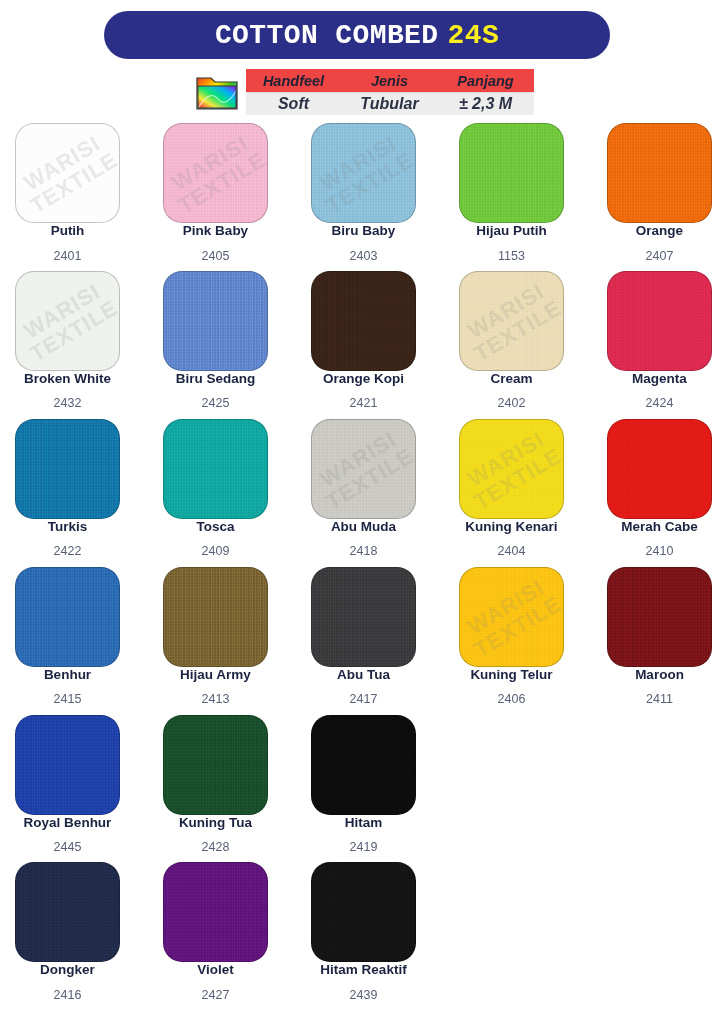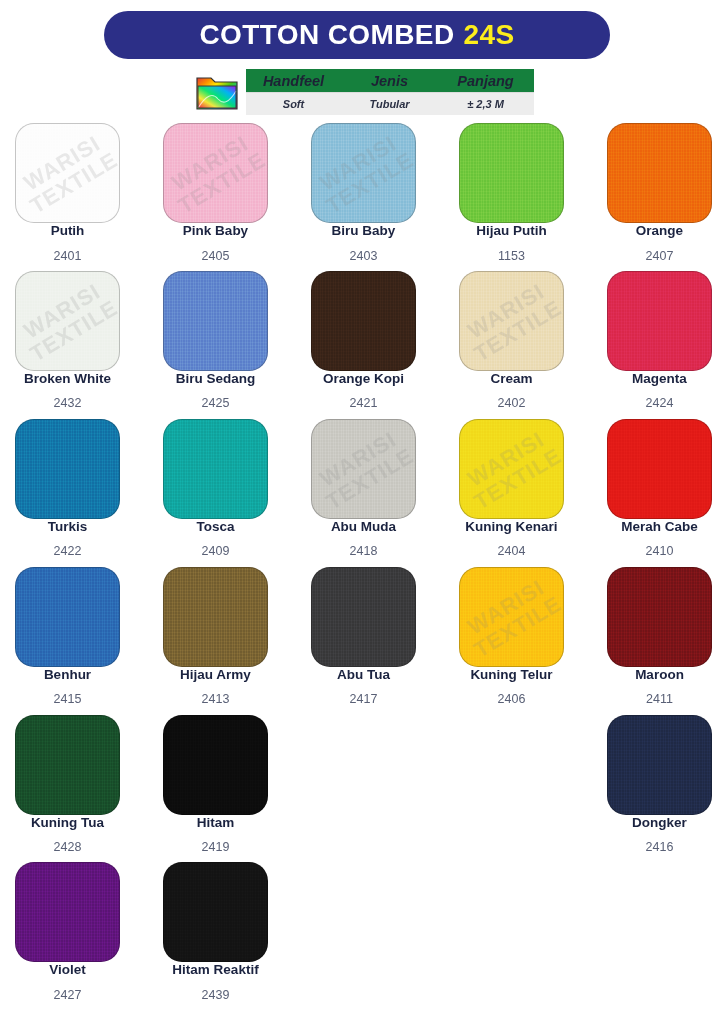--- a/index.html
+++ b/index.html
@@ -16,20 +16,21 @@
     position: relative;
     width: 727px;
     height: 1024px;
     background: #ffffff;
     padding: 0;
   }
 
   
   .title-wrap {
     padding: 11px 117px 0 104px;
+    font-family: Liberation Mono, monospace;
   }
   .title-banner {
     height: 48px;
     background: #2c2f87;
     border-radius: 24px;
     display: flex;
     align-items: center;
     justify-content: center;
     gap: 9px;
     letter-spacing: 0.5px;
@@ -72,33 +73,33 @@
     flex: 1;
     display: flex;
     flex-direction: column;
   }
   .spec-row {
     display: flex;
     align-items: center;
     height: 23px;
     background: #f1f1f1;
   }
-  .spec-row.r1 { background: #15803d; justify-content: center; }
+  .spec-row.r1 { background: #ef4444; justify-content: center; }
   .spec-row.r2 { background: #ededed; border-top: 1px solid #dcdcdc; }
 
   .spec-cell {
     flex: 1;
     text-align: center;
     font-style: italic;
     font-weight: bold;
     color: #1d2235;
     white-space: nowrap;
   }
   .spec-row.r1 .spec-cell { font-size: 14.5px; }
-  .spec-row.r2 .spec-cell { font-size: 11px; color: #2c3145; }
+  .spec-row.r2 .spec-cell { font-size: 16px; color: #2c3145; }
 
   
   .grid {
     margin-top: 8px;
     padding: 0 12px;
     display: grid;
     grid-template-columns: repeat(5, 1fr);
     column-gap: 37px;
     row-gap: 0px;
   }
@@ -382,20 +383,27 @@
         <div class="sw-code">2406</div>
       </div>
       <div class="cell">
         <div class="swatch" style="background: rgb(124, 20, 24);">
           <div class="tex"></div>
         </div>
         <div class="sw-name">Maroon</div>
         <div class="sw-code">2411</div>
       </div>
       <div class="cell">
+        <div class="swatch" style="background: rgb(31, 66, 172);">
+          <div class="tex"></div>
+        </div>
+        <div class="sw-name">Royal Benhur</div>
+        <div class="sw-code">2445</div>
+      </div>
+      <div class="cell">
         <div class="swatch" style="background: rgb(25, 80, 43);">
           <div class="tex"></div>
         </div>
         <div class="sw-name">Kuning Tua</div>
         <div class="sw-code">2428</div>
       </div>
       <div class="cell">
         <div class="swatch" style="background: rgb(13, 13, 13);">
           <div class="tex"></div>
         </div>

